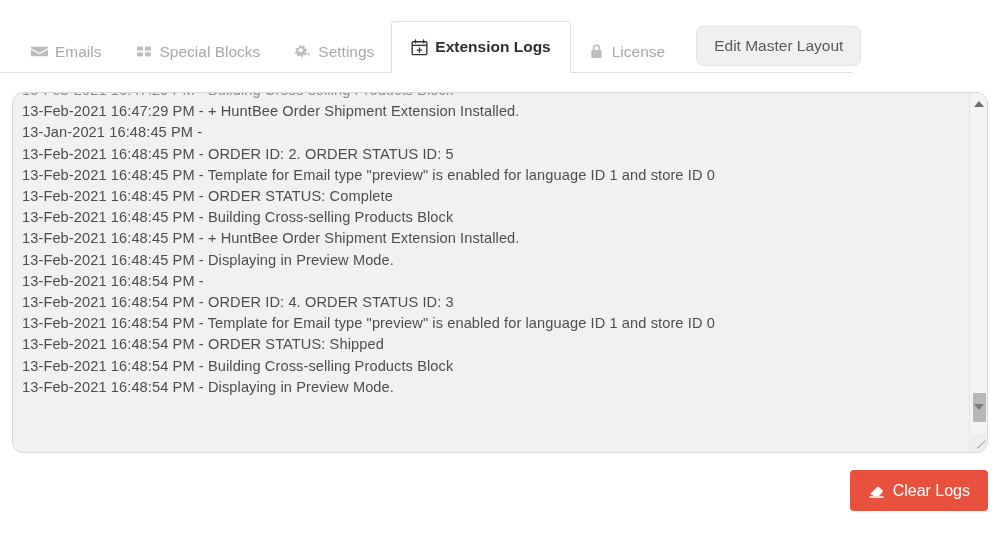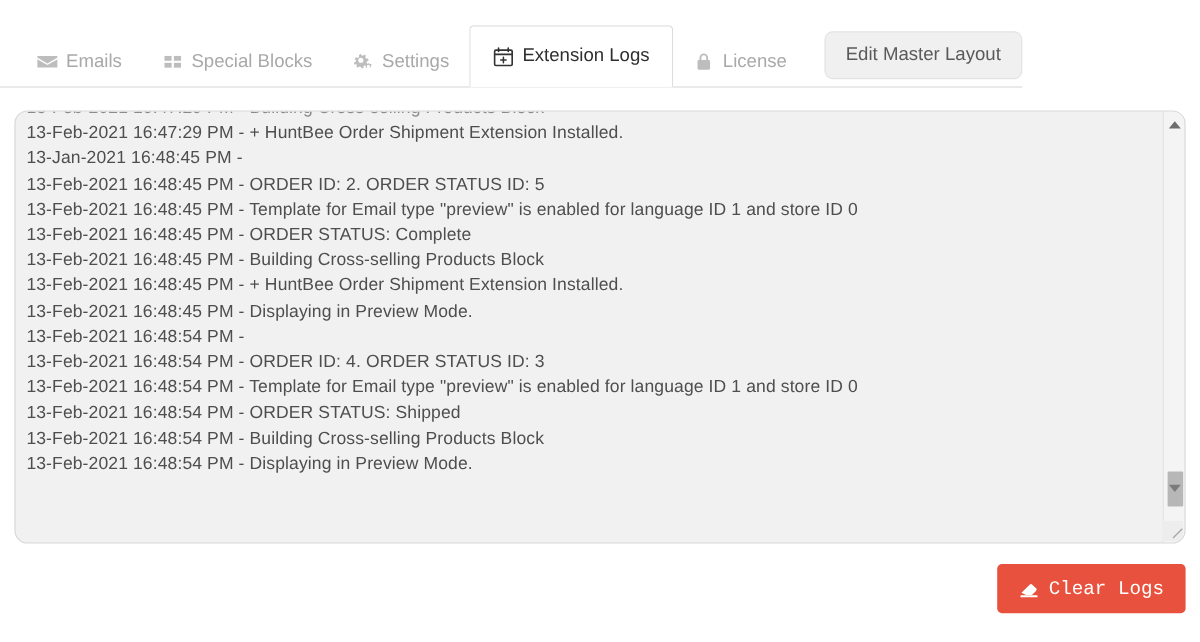--- a/index.html
+++ b/index.html
@@ -60,21 +60,21 @@
     color: #bdbdbd;
     flex: 0 0 auto;
   }
   .tab .ticon svg { display: block; }
 
   .tab.active {
     background: #ffffff;
     border: 1px solid #dddddd;
     border-bottom: 1px solid #ffffff;
     color: #2f2f2f;
-    font-weight: normal;
+    font-weight: bold;
     height: 52px;
     padding: 0 19px;
     z-index: 3;
   }
   .tab.active .ticon { color: #333333; }
 
   .master-btn {
     margin-left: 14px;
     margin-bottom: 6px;
     height: 40px;
@@ -205,21 +205,21 @@
     display: inline-flex;
     align-items: center;
     gap: 8px;
     background: #e8513d;
     color: #ffffff;
     border: none;
     border-radius: 4px;
     height: 41px;
     padding: 0 18px;
     font-size: 16px;
-    font-family: Liberation Mono, monospace;
+    font-family: Liberation Sans, sans-serif;
     cursor: pointer;
   }
   .clear-btn .eicon {
     display: inline-flex;
     align-items: center;
     justify-content: center;
     width: 17px;
     height: 17px;
   }
 </style>

